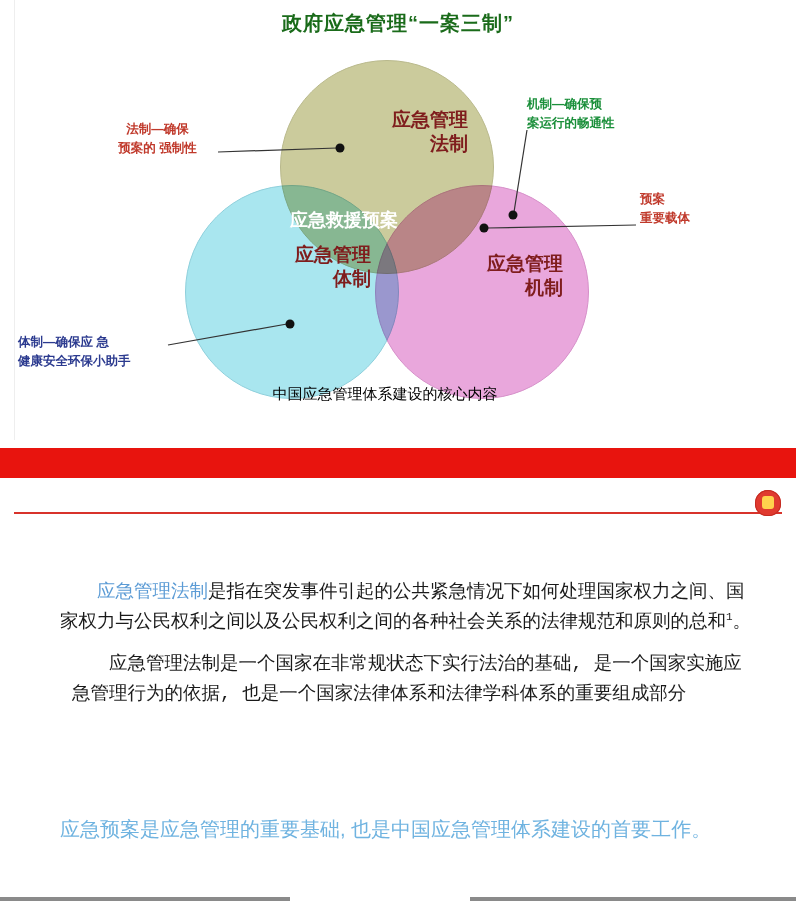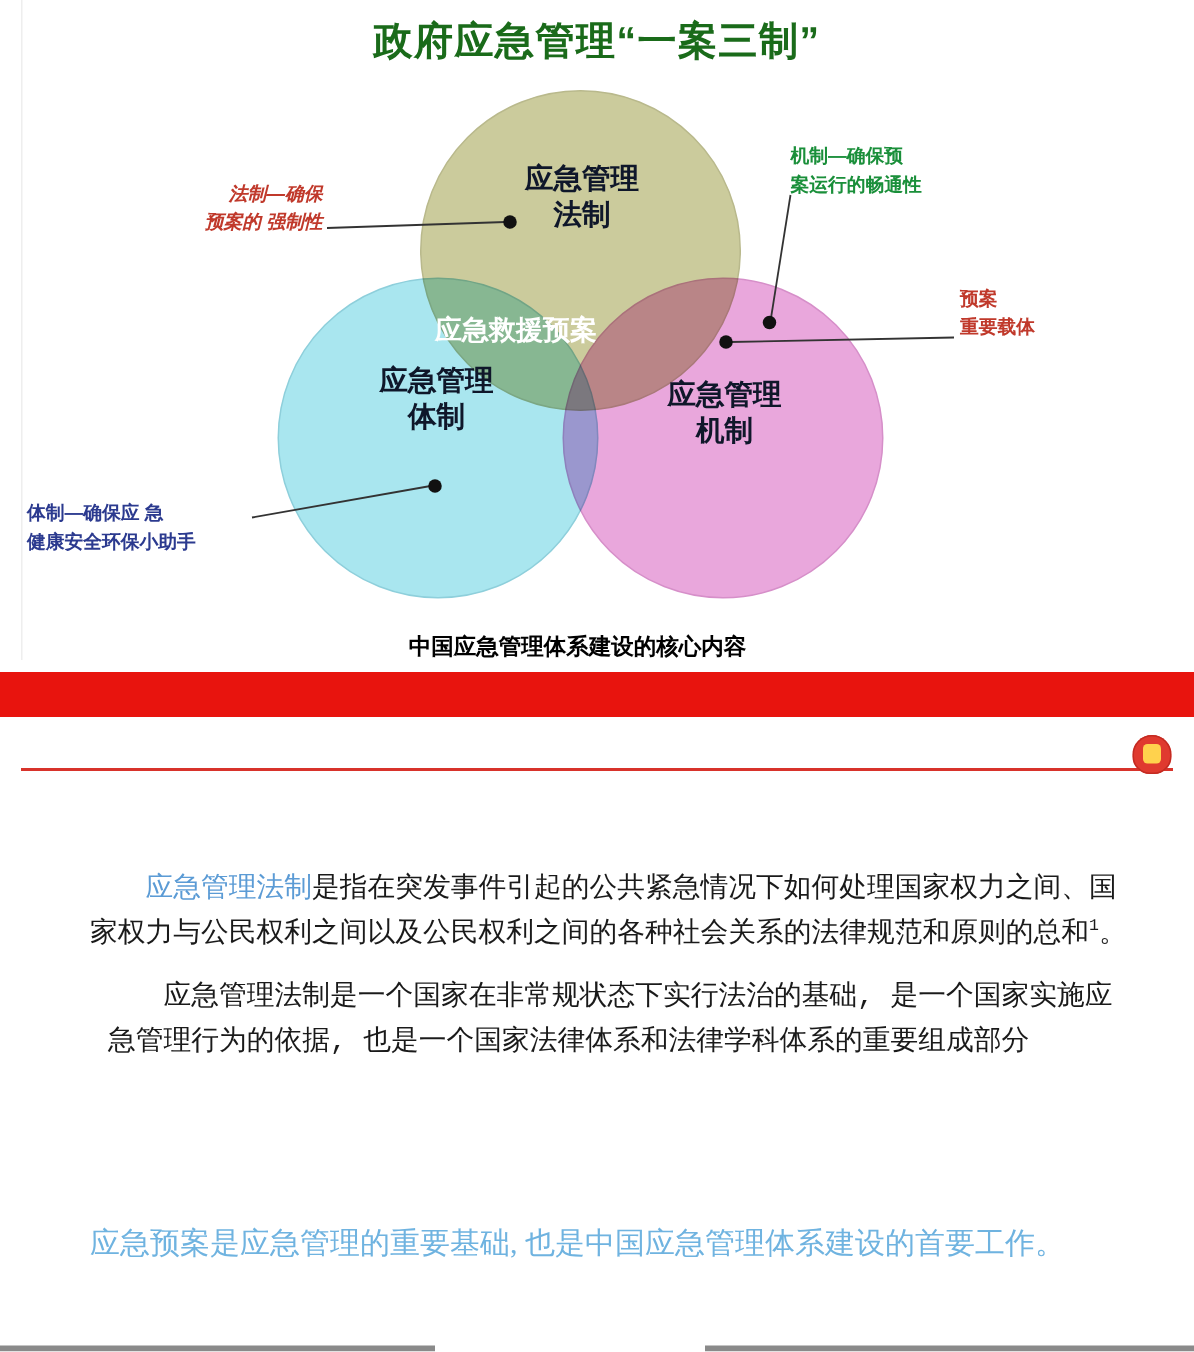--- a/index.html
+++ b/index.html
@@ -36,21 +36,21 @@
     width: 14px;
     height: 440px;
     background: #ffffff;
     border-right: 1px solid #eeeeee;
   }
   .diagram-title {
     position: absolute;
     left: 0; top: 10px;
     width: 796px;
     text-align: center;
-    font-size: 26px;
+    font-size: 20px;
     font-weight: bold;
     color: #1a6b1a;
     letter-spacing: 1px;
   }
 
   .venn {
     position: absolute;
     left: 175px;
     top: 60px;
     width: 420px;
@@ -81,24 +81,24 @@
     left: 200px;
     top: 125px;
     width: 212px;
     height: 212px;
     background: #e9a7dc;
     border: 1px solid #d68fc9;
   }
 
   .circle-label {
     position: absolute;
-    text-align: center;
+    text-align: right;
     font-size: 19px;
     font-weight: bold;
-    color: #0f172a;
+    color: #7f1d1d;
     line-height: 1.25;
     z-index: 6;
   }
   .label-top { left: 133px; top: 48px; width: 160px; }
   .label-left { left: 36px; top: 183px; width: 160px; }
   .label-right { left: 228px; top: 192px; width: 160px; }
 
   .center-label {
     position: absolute;
     left: 115px;
@@ -111,39 +111,37 @@
     z-index: 7;
   }
 
   .caption {
     position: absolute;
     left: 175px;
     top: 385px;
     width: 420px;
     text-align: center;
     font-size: 15px;
-    font-weight: bold;
+    font-weight: normal;
     color: #000000;
-    margin-top: 37px;
   }
 
   
   .anno {
     position: absolute;
     font-size: 12.5px;
     font-weight: bold;
     line-height: 1.5;
     z-index: 8;
   }
   .anno-fazhi {
     left: 100px; top: 120px;
     width: 115px;
     color: #c0392b;
-    text-align: right;
-    font-style: italic;
+    text-align: center;
   }
   .anno-jizhi {
     left: 527px; top: 95px;
     width: 125px;
     color: #1a8f3a;
     text-align: left;
   }
   .anno-yuan {
     left: 640px; top: 190px;
     width: 110px;
@@ -248,21 +246,21 @@
   .para { margin: 0 0 4px 0; text-indent: 2em; }
   .kw { color: #5b9bd5; }
   .sup { font-size: 11px; vertical-align: super; }
   .para2 { margin: 12px; text-indent: 2em; }
 
   .highlight-block {
     position: absolute;
     left: 60px;
     top: 812px;
     width: 720px;
-    font-family: Liberation Serif, serif;
+    font-family: Liberation Sans, sans-serif;
     font-size: 20px;
     color: #6fb3e0;
     line-height: 1.7;
   }
 
   .bottom-strip {
     position: absolute;
     left: 0;
     top: 893px;
     width: 796px;

